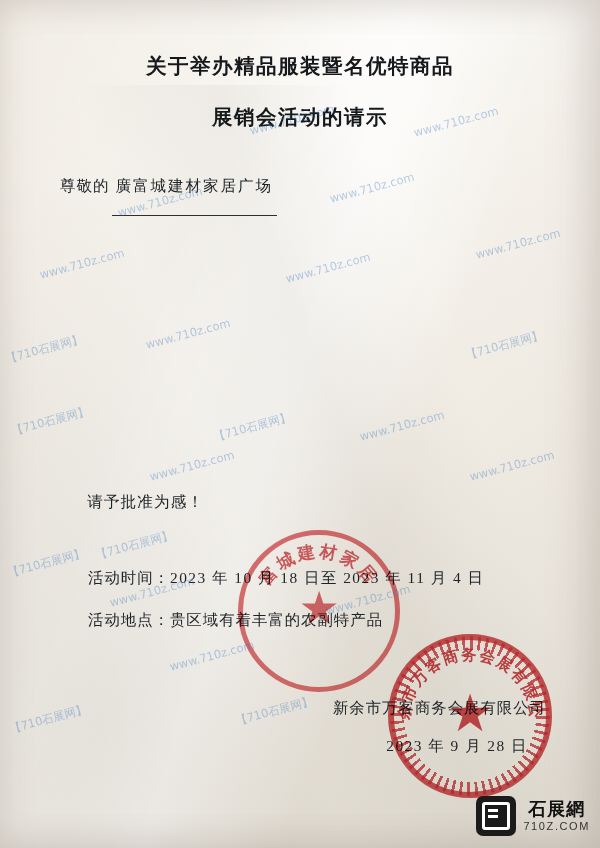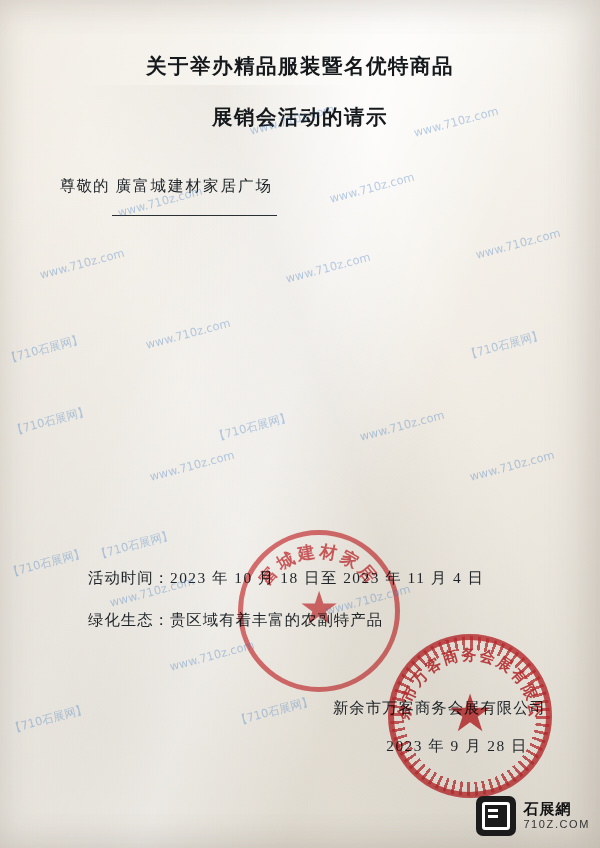--- a/index.html
+++ b/index.html
@@ -246,24 +246,25 @@
     content: "";
     position: absolute;
     left: 3px; top: 4px;
     width: 10px; height: 3px;
     background: #ffffff;
     box-shadow: 0 6px 0 #ffffff;
   }
   .logo-text { line-height: 1.05; }
   .logo-title {
     font-family: Liberation Sans, sans-serif;
-    font-size: 15px;
+    font-size: 18px;
     font-weight: bold;
     color: #111;
     letter-spacing: 1px;
+    text-align: center;
   }
   .logo-sub {
     font-family: "Liberation Sans", sans-serif;
     font-size: 11px;
     color: #333;
     letter-spacing: 1.6px;
     margin-top: 2px;
     text-align: center;
   }
 </style>
@@ -279,27 +280,28 @@
   <div class="doc">
 
     <div class="title l1">关于举办精品服装暨名优特商品</div>
     <div class="title l2">展销会活动的请示</div>
 
     <div class="salutation">
       <span>尊敬的</span><span class="blank">廣富城建材家居广场</span>
     </div>
 
 
+    <div class="request-line">请予批准为感！</div>
 
     <div class="meta time">
       <span>活动时间：</span><span class="num">2023 年 10 月 18 日至 2023 年 11 月 4 日</span>
     </div>
 
     <div class="meta place">
-      <span>绿化生态：</span><span>贵区域有着丰富的农副特产品</span>
+      <span>活动地点：</span><span>贵区域有着丰富的农副特产品</span>
     </div>
 
     <div class="signer">新余市万客商务会展有限公司</div>
     <div class="sign-date">2023 年 9 月 28 日</div>
   </div>
 
   <div class="seal seal-a">
     <svg class="seal-arc" viewBox="0 0 142 142">
       <defs>
         <path id="arcA" d="M 16,76 A 55,55 0 0 1 126,76"></path>

